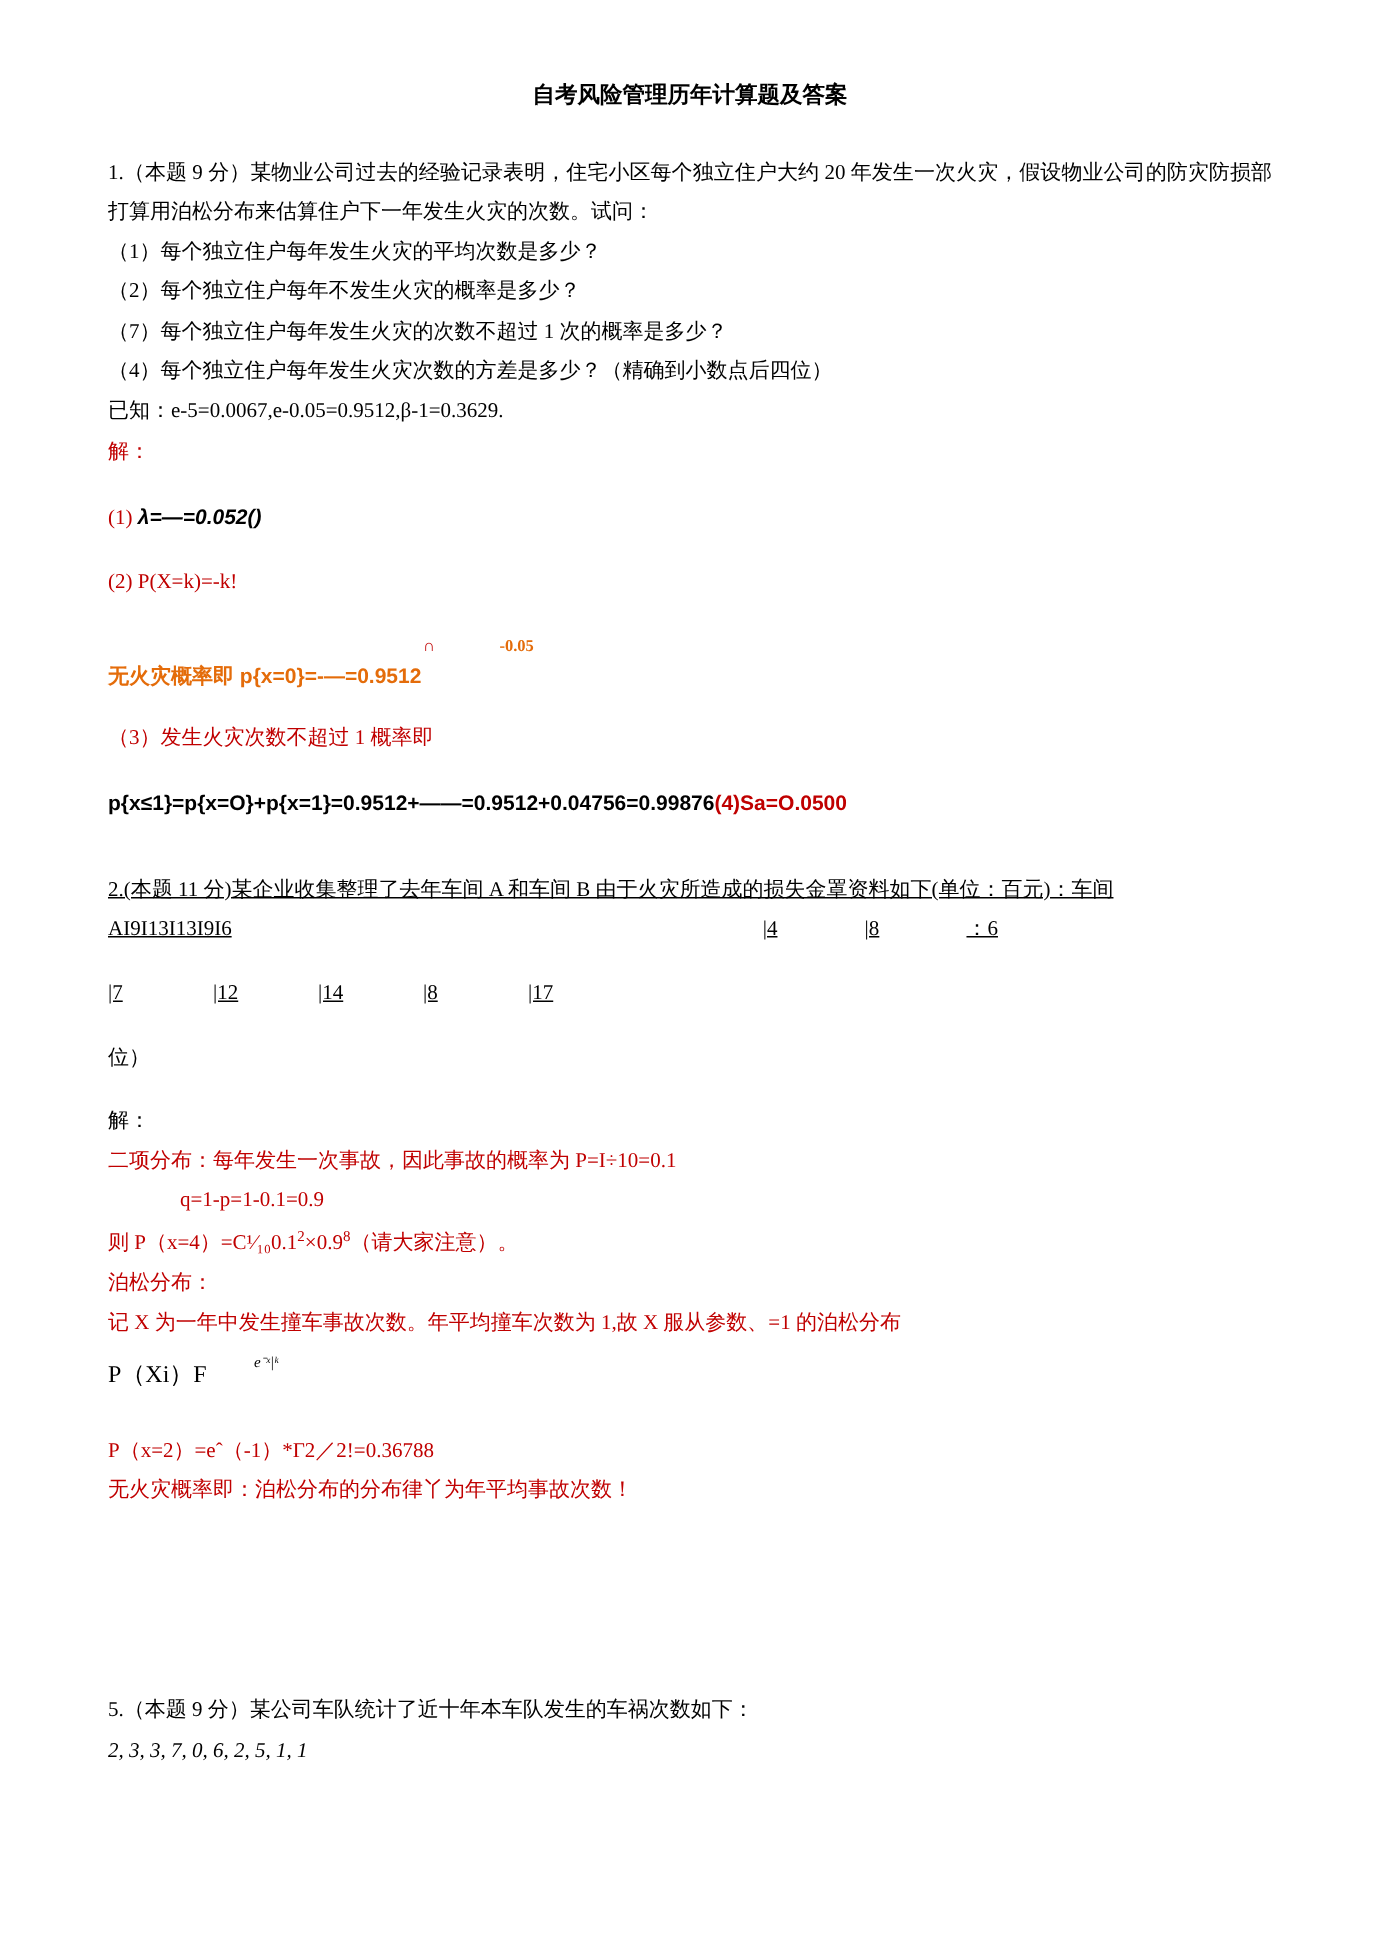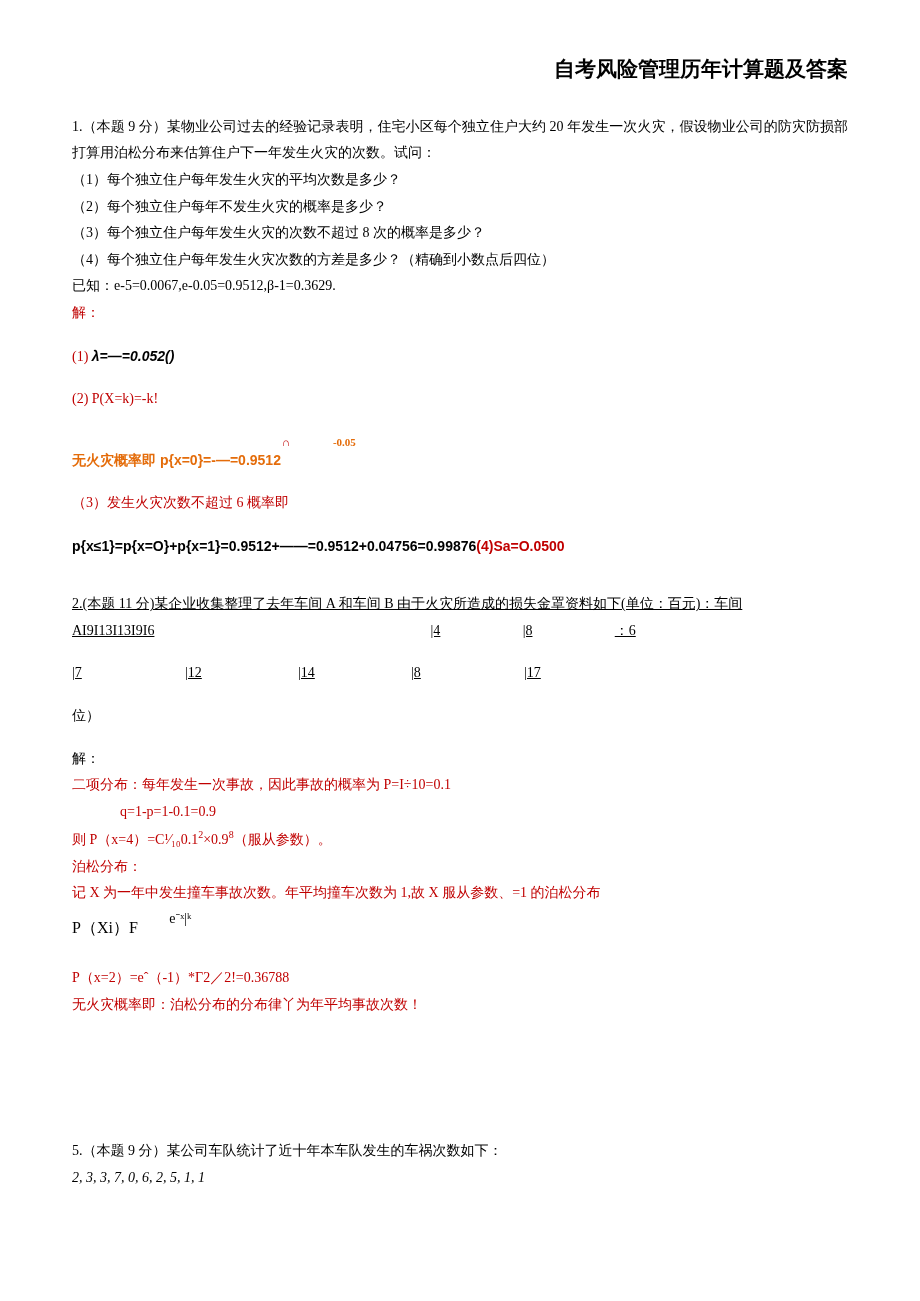--- a/index.html
+++ b/index.html
@@ -7,65 +7,65 @@
       font-size: 14px;
       line-height: 1.9;
       color: #000;
       margin: 0;
       padding: 50px 72px;
       width: 920px;
       box-sizing: border-box;
       background: #fff;
     }
     .title {
-      text-align: right;
+      text-align: center;
       font-weight: bold;
-      font-size: 21px;
+      font-size: 15px;
       margin-bottom: 24px;
     }
     .para {
       margin: 0;
       text-align: justify;
     }
     .red { color: #c00000; }
     .orange { color: #e46c0a; }
     .sans { font-family: Arial, sans-serif; font-weight: bold; }
     .sup { vertical-align: super; font-size: 10px; }
     .underline { text-decoration: underline; }
     .table-row {
       display: flex;
       text-decoration: underline;
-      gap: 43px;
     }
     .table-row .cell-a { width: 450px; }
     .table-row .cell-b { width: 70px; }
     .spacer { height: 16px; }
     .indent { padding-left: 48px; }
     .formula-big {
       font-family: "Times New Roman", serif;
       font-size: 16px;
     }
     .formula-sup {
+      font-style: italic;
       font-family: "Times New Roman", serif;
-      font-size: 14px;
+      font-size: 10px;
       position: relative;
       top: -10px;
       padding-left: 28px;
     }
     .italic { font-style: italic; }
   </style>
 </head>
 <body>
 
 <div class="title">自考风险管理历年计算题及答案</div>
 
 <p class="para">1.（本题 9 分）某物业公司过去的经验记录表明，住宅小区每个独立住户大约 20 年发生一次火灾，假设物业公司的防灾防损部打算用泊松分布来估算住户下一年发生火灾的次数。试问：</p>
 <p class="para">（1）每个独立住户每年发生火灾的平均次数是多少？</p>
 <p class="para">（2）每个独立住户每年不发生火灾的概率是多少？</p>
-<p class="para">（3）每个独立住户每年发生火灾的次数不超过 8 次的概率是多少？</p>
+<p class="para">（7）每个独立住户每年发生火灾的次数不超过 1 次的概率是多少？</p>
 <p class="para">（4）每个独立住户每年发生火灾次数的方差是多少？（精确到小数点后四位）</p>
 <p class="para">已知：e-5=0.0067,e-0.05=0.9512,β-1=0.3629.</p>
 <p class="para red">解：</p>
 
 <div class="spacer"></div>
 
 <p class="para">
   <span class="red">(1)    </span>
   <span class="sans italic">λ=—=0.052()</span>
 </p>
@@ -78,21 +78,21 @@
 
 <p class="para" style="padding-left:210px;">
   <span class="red" style="font-size:11px;">∩</span>
   <span style="display:inline-block;width:36px;"></span>
   <span class="orange" style="font-size:11px;font-weight:bold;">-0.05</span>
 </p>
 <p class="para orange sans" style="margin-top:-8px;">无火灾概率即 p{x=0}=-—=0.9512</p>
 
 <div class="spacer"></div>
 
-<p class="para red">（3）发生火灾次数不超过 6 概率即</p>
+<p class="para red">（3）发生火灾次数不超过 1 概率即</p>
 
 <div class="spacer"></div>
 
 <p class="para sans">
   <span>p{x≤1}=p{x=O}+p{x=1}=0.9512+——=0.9512+0.04756=0.99876</span><span class="red">(4)Sa=O.0500</span>
 </p>
 
 <div class="spacer"></div>
 <div class="spacer"></div>
 
@@ -123,21 +123,21 @@
 
 <p class="para">位）</p>
 
 <div class="spacer"></div>
 
 <p class="para">解：</p>
 
 <p class="para red">二项分布：每年发生一次事故，因此事故的概率为 P=I÷10=0.1</p>
 <p class="para red indent">q=1-p=1-0.1=0.9</p>
 <p class="para red">
-  <span>则 P（x=4）=C¹⁄₁₀0.1</span><span class="sup">2</span><span>×0.9</span><span class="sup">8</span><span>（服从参数）。</span>
+  <span>则 P（x=4）=C¹⁄₁₀0.1</span><span class="sup">2</span><span>×0.9</span><span class="sup">8</span><span>（请大家注意）。</span>
 </p>
 
 <p class="para red">泊松分布：</p>
 <p class="para red">记 X 为一年中发生撞车事故次数。年平均撞车次数为 1,故 X 服从参数、=1 的泊松分布</p>
 
 <p class="para" style="margin-top:6px;margin-bottom:6px;">
   <span class="formula-big">P（Xi）F</span>
   <span class="formula-sup">e⁻ˣ|ᵏ</span>
 </p>
 

